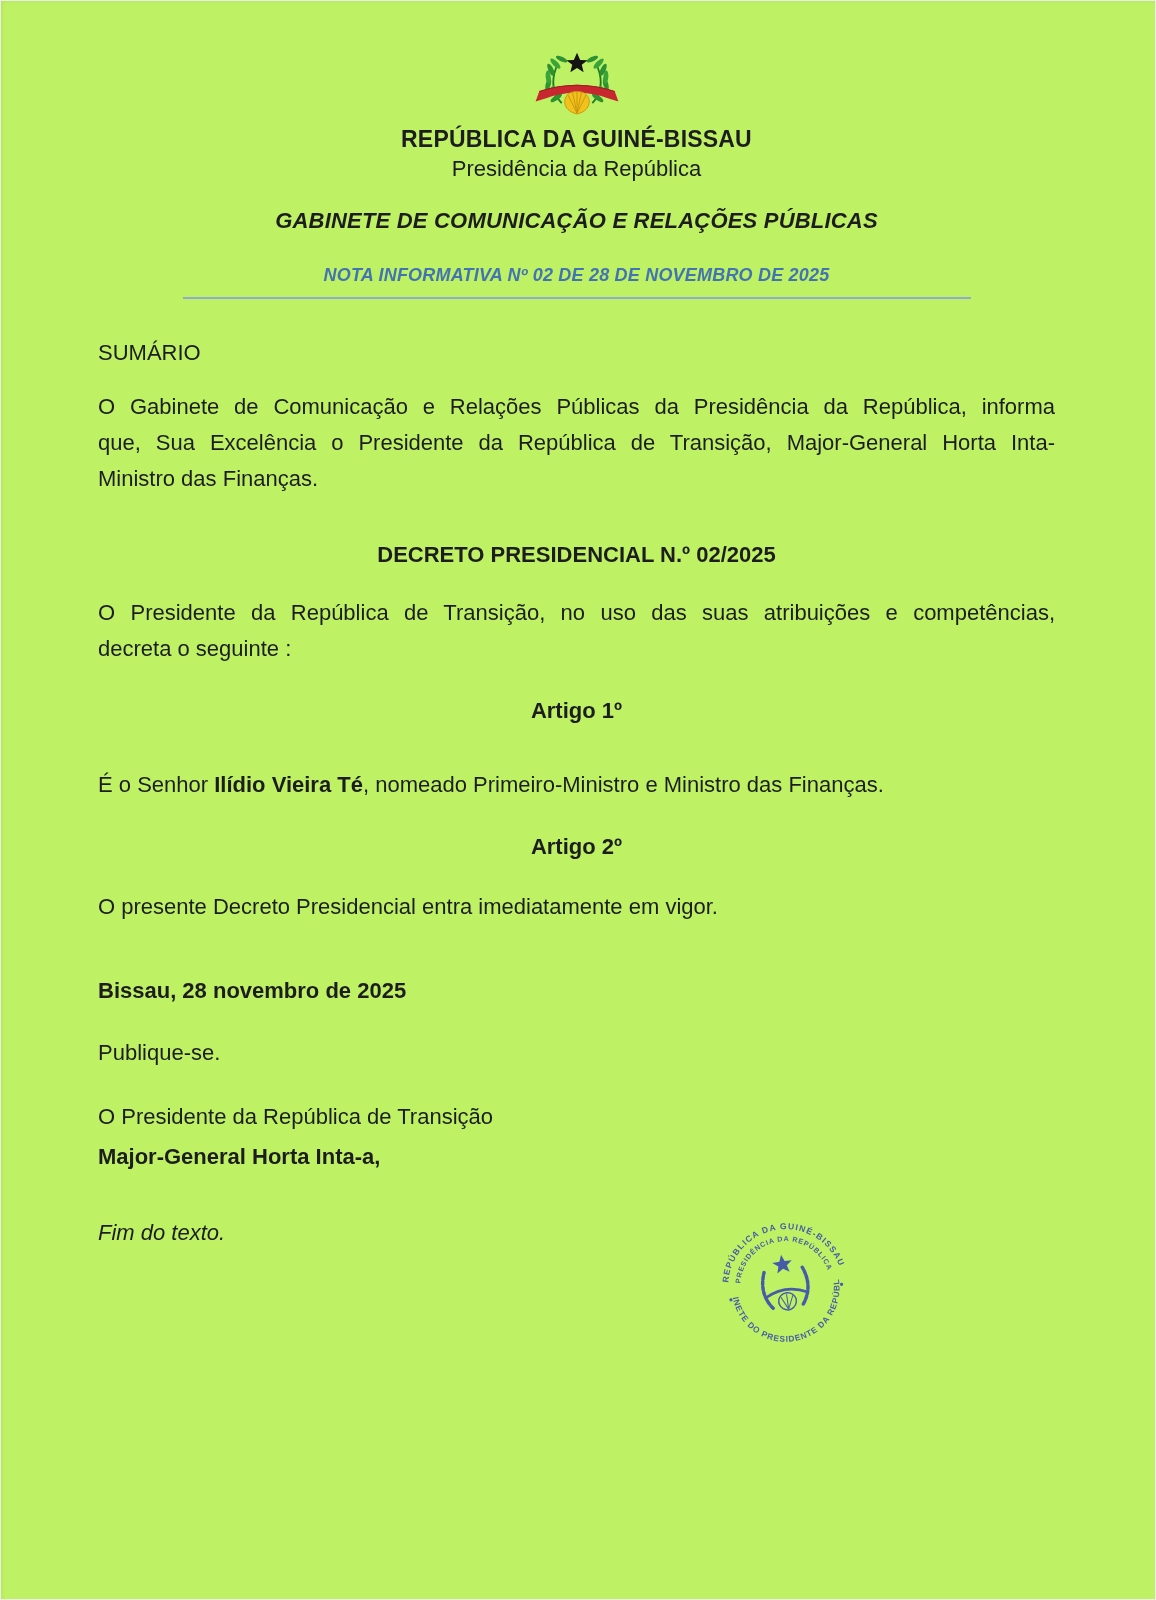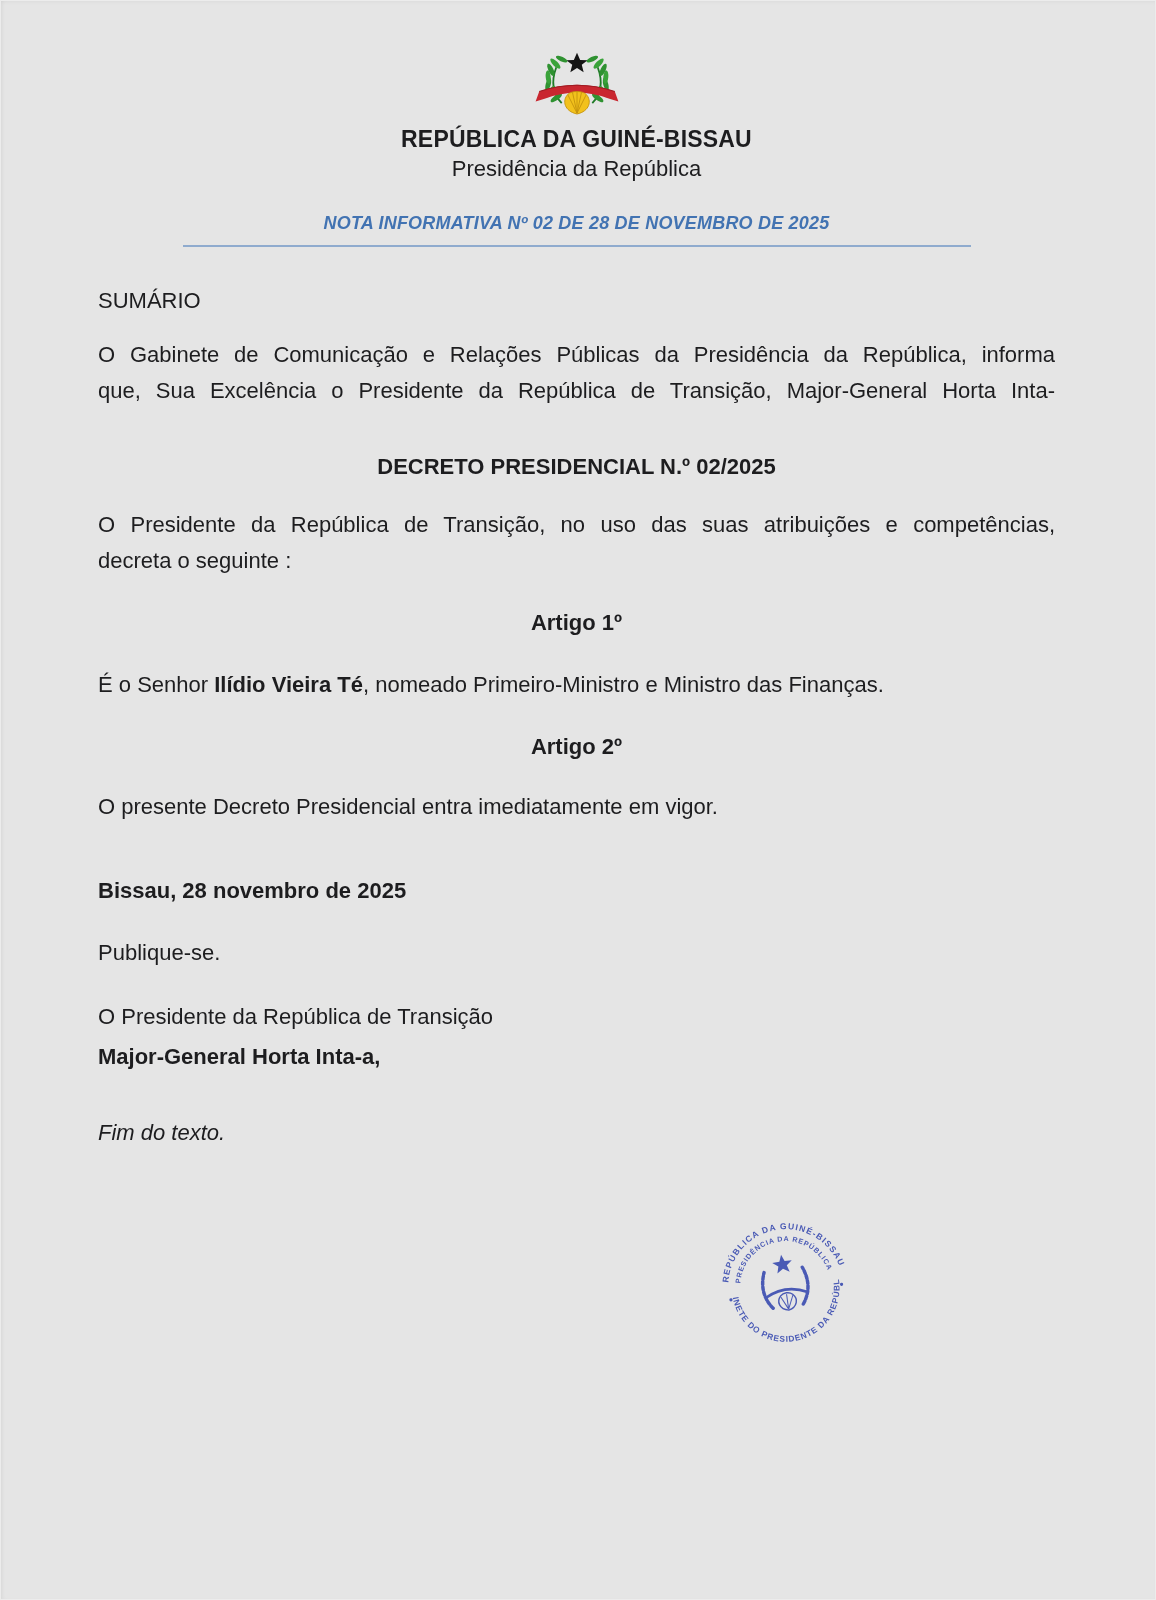--- a/index.html
+++ b/index.html
@@ -1,19 +1,19 @@
 <!DOCTYPE html>
 <html><head>
 <meta charset="utf-8">
 <style>
   html,body{margin:0;padding:0;background:#ffffff;}
   .page{
     position:relative;
     width:1156px;height:1600px;
-    background:#e5e5e5;
+    background:#bef264;
     font-family:"Liberation Sans","DejaVu Sans",sans-serif;
     color:#1d1d1f;
     box-sizing:border-box;
     padding:50px 100px 0 97px;
     border:1px solid #ececec;
     box-shadow:inset 3px 0 4px -2px rgba(0,0,0,.06), inset 0 3px 4px -2px rgba(0,0,0,.04);
     overflow:hidden;
   }
   .center{text-align:center;}
   .emblem{display:block;margin:0 auto;width:96px;height:72px;}
@@ -23,21 +23,21 @@
   .nota{margin-top:26px;font-size:18px;font-weight:bold;font-style:italic;line-height:28px;color:#4273b2;letter-spacing:.2px;}
   .nota-rule{width:788px;margin:8px auto 0 auto;border:0;border-top:2px solid #8fabce;height:0;}
   .body-text{font-size:22px;line-height:36px;}
   .summary-label{margin-top:36px;}
   .paragraph{margin-top:18px;}
   .jline{text-align:justify;text-align-last:justify;}
   .jline.last{text-align-last:left;}
   .decree-title{margin-top:40px;font-weight:bold;}
   .intro{margin-top:22px;}
   .article-heading{margin-top:26px;font-weight:bold;}
-  .article-text{margin-top:26px;}
+  .article-text{margin-top:38px;}
   .article-text-2{margin-top:24px;}
   .date-line{margin-top:48px;font-weight:bold;}
   .publish-line{margin-top:26px;}
   .president-title{margin-top:28px;}
   .president-name{margin-top:4px;font-weight:bold;}
   .end-note{margin-top:40px;font-style:italic;}
   .bold{font-weight:bold;}
   .stamp{position:absolute;left:718px;top:1216px;width:132px;height:132px;opacity:.9;}
   .stamp text{fill:#3a4cb0;font-family:"Liberation Sans","DejaVu Sans",sans-serif;font-weight:bold;}
 </style>
@@ -87,29 +87,31 @@
         <line x1="50" y1="69" x2="50" y2="45"></line>
         <line x1="50" y1="69" x2="55" y2="46"></line>
         <line x1="50" y1="69" x2="60" y2="49"></line>
       </g>
     </g>
   </svg>
 
   <div class="republic center">REPÚBLICA DA GUINÉ-BISSAU</div>
   <div class="presidency center">Presidência da República</div>
 
+  <div class="office center">GABINETE DE COMUNICAÇÃO E RELAÇÕES PÚBLICAS</div>
 
   <div class="nota center">NOTA INFORMATIVA Nº 02 DE 28 DE NOVEMBRO DE 2025</div>
   <hr class="nota-rule">
 
   <div class="body-text summary-label">SUMÁRIO</div>
 
   <div class="body-text paragraph">
     <div class="jline">O Gabinete de Comunicação e Relações Públicas da Presidência da República, informa</div>
     <div class="jline">que, Sua Excelência o Presidente da República de Transição, Major-General Horta Inta-</div>
+    <div class="jline last">Ministro das Finanças.</div>
   </div>
 
   <div class="body-text decree-title center">DECRETO PRESIDENCIAL N.º 02/2025</div>
 
   <div class="body-text intro">
     <div class="jline">O Presidente da República de Transição, no uso das suas atribuições e competências,</div>
     <div class="jline last">decreta o seguinte :</div>
   </div>
 
   <div class="body-text article-heading center">Artigo 1º</div>

